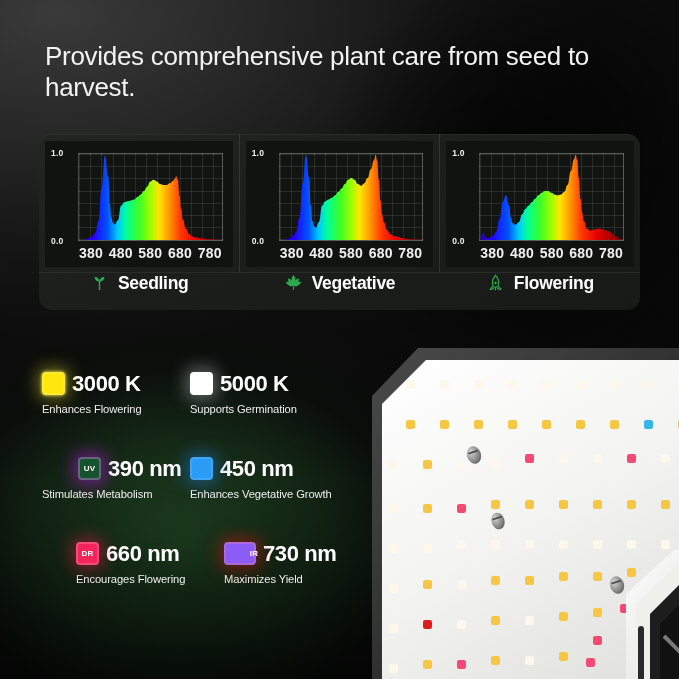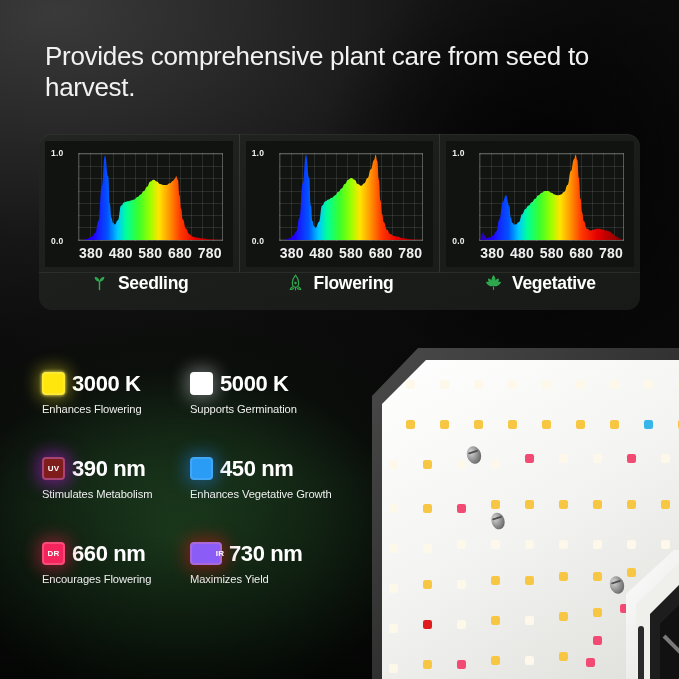--- a/index.html
+++ b/index.html
@@ -98,43 +98,44 @@
     height:100%;
   }
   .tab-icon{ width:19px; height:19px; display:block; flex:0 0 auto; }
   .tab-label{ font-size:17.5px; font-weight:700; color:#fff; letter-spacing:-0.3px; }
 
   
   #spec-grid{
     position:absolute; left:42px; top:372px; width:330px; z-index:6;
   }
   .spec-row{ display:flex; margin-bottom:42px; }
-  .spec-row:last-child{ margin-bottom:16px; }
+  .spec-row:last-child{ margin-bottom:16px;justify-content:flex-end; }
   .spec-item{ width:148px; flex:0 0 auto; }
   .spec-head{ display:flex; align-items:center; gap:7px; }
   .chip{
     width:23px; height:23px; border-radius:4px; flex:0 0 auto;
     display:flex; align-items:center; justify-content:center;
     font-size:8px; font-weight:700; color:#fff; letter-spacing:0.2px;
     position:relative;
   }
   .chip-3000k{
     background:#ffe60d;
     box-shadow:0 0 16px 5px rgba(233,220,40,0.42), 0 0 3px 1px rgba(255,246,120,0.65);
     border:2px solid rgba(255,255,255,0.16);
   }
   .chip-5000k{
     background:#ffffff;
     box-shadow:0 0 16px 5px rgba(225,232,235,0.35);
     border:2px solid rgba(255,255,255,0.20);
   }
   .chip-uv{
-    background:#7f1d1d;
+    background:#14532d;
     box-shadow:0 0 16px 5px rgba(176,24,214,0.52);
     border:2px solid rgba(226,130,245,0.40);
+    margin-left:36px;
   }
   .chip-450{
     background:#2b9cf5;
     box-shadow:0 0 16px 5px rgba(34,122,220,0.45);
     border:2px solid rgba(120,190,250,0.30);
   }
   .chip-dr{
     background:#f4245c;
     box-shadow:0 0 16px 5px rgba(226,30,72,0.45);
     border:2px solid rgba(255,160,180,0.32);
@@ -287,43 +288,43 @@
       <svg class="tab-icon" viewBox="0 0 24 24">
         <path d="M12 21V10.5" stroke="#2fa84f" stroke-width="1.8" stroke-linecap="round" fill="none"></path>
         <path d="M12 11C12 7.5 9.5 5.2 6 4.8c-.3 3.6 2.2 6.1 6 6.2z" fill="#2fa84f"></path>
         <path d="M12 11c0-3.5 2.5-5.8 6-6.2.3 3.6-2.2 6.1-6 6.2z" fill="#2fa84f"></path>
       </svg>
       <span class="tab-label">Seedling</span>
     </div>
 
     <div class="tab">
       <svg class="tab-icon" viewBox="0 0 24 24">
-        <g fill="none" stroke="#2fa84f" stroke-width="1.5" stroke-linecap="round" stroke-linejoin="round">
-          <path d="M12 2.6c2.6 3.1 4 6.5 4 9.8 0 3.3-1.8 5.7-4 5.7s-4-2.4-4-5.7c0-3.3 1.4-6.7 4-9.8z"></path>
-          <path d="M12 18.1v3.2"></path>
-          <path d="M8.3 17.6c-1.5.6-2.5 1.7-3 3.1 1.6.2 3-.2 4.1-1.2"></path>
-          <path d="M15.7 17.6c1.5.6 2.5 1.7 3 3.1-1.6.2-3-.2-4.1-1.2"></path>
-        </g>
-        <circle cx="12" cy="12.6" r="1.6" fill="#2fa84f"></circle>
-      </svg>
-      <span class="tab-label">Flowering</span>
-    </div>
-
-    <div class="tab">
-      <svg class="tab-icon" viewBox="0 0 24 24">
         <g fill="#2fa84f">
           <path d="M12 21.5c-.4 0-.7-.3-.7-.7v-3.2c0-.4.3-.7.7-.7s.7.3.7.7v3.2c0 .4-.3.7-.7.7z"></path>
           <path d="M12 2.5c1.7 1.9 2.6 4.4 2.6 7 0 2.6-.9 5-2.6 6.8-1.7-1.8-2.6-4.2-2.6-6.8 0-2.6.9-5.1 2.6-7z"></path>
           <path d="M12 16.3c-1.9-.3-3.8-1.5-5.1-3.3-1.3-1.8-1.9-4-1.7-6 2 .3 3.9 1.5 5.2 3.3 1.3 1.8 1.8 4 1.6 6z"></path>
           <path d="M12 16.3c1.9-.3 3.8-1.5 5.1-3.3 1.3-1.8 1.9-4 1.7-6-2 .3-3.9 1.5-5.2 3.3-1.3 1.8-1.8 4-1.6 6z"></path>
           <path d="M12 16.7c-1.9.4-4 .1-5.8-.9-1.8-1-3.1-2.6-3.8-4.4 1.9-.5 4-.2 5.8.8 1.8 1 3.2 2.7 3.8 4.5z"></path>
           <path d="M12 16.7c1.9.4 4 .1 5.8-.9 1.8-1 3.1-2.6 3.8-4.4-1.9-.5-4-.2-5.8.8-1.8 1-3.2 2.7-3.8 4.5z"></path>
         </g>
       </svg>
       <span class="tab-label">Vegetative</span>
+    </div>
+
+    <div class="tab">
+      <svg class="tab-icon" viewBox="0 0 24 24">
+        <g fill="none" stroke="#2fa84f" stroke-width="1.5" stroke-linecap="round" stroke-linejoin="round">
+          <path d="M12 2.6c2.6 3.1 4 6.5 4 9.8 0 3.3-1.8 5.7-4 5.7s-4-2.4-4-5.7c0-3.3 1.4-6.7 4-9.8z"></path>
+          <path d="M12 18.1v3.2"></path>
+          <path d="M8.3 17.6c-1.5.6-2.5 1.7-3 3.1 1.6.2 3-.2 4.1-1.2"></path>
+          <path d="M15.7 17.6c1.5.6 2.5 1.7 3 3.1-1.6.2-3-.2-4.1-1.2"></path>
+        </g>
+        <circle cx="12" cy="12.6" r="1.6" fill="#2fa84f"></circle>
+      </svg>
+      <span class="tab-label">Flowering</span>
     </div>
 
   </div>
 </div>
 
 <div id="spec-grid">
 
   <div class="spec-row">
     <div class="spec-item">
       <div class="spec-head">

